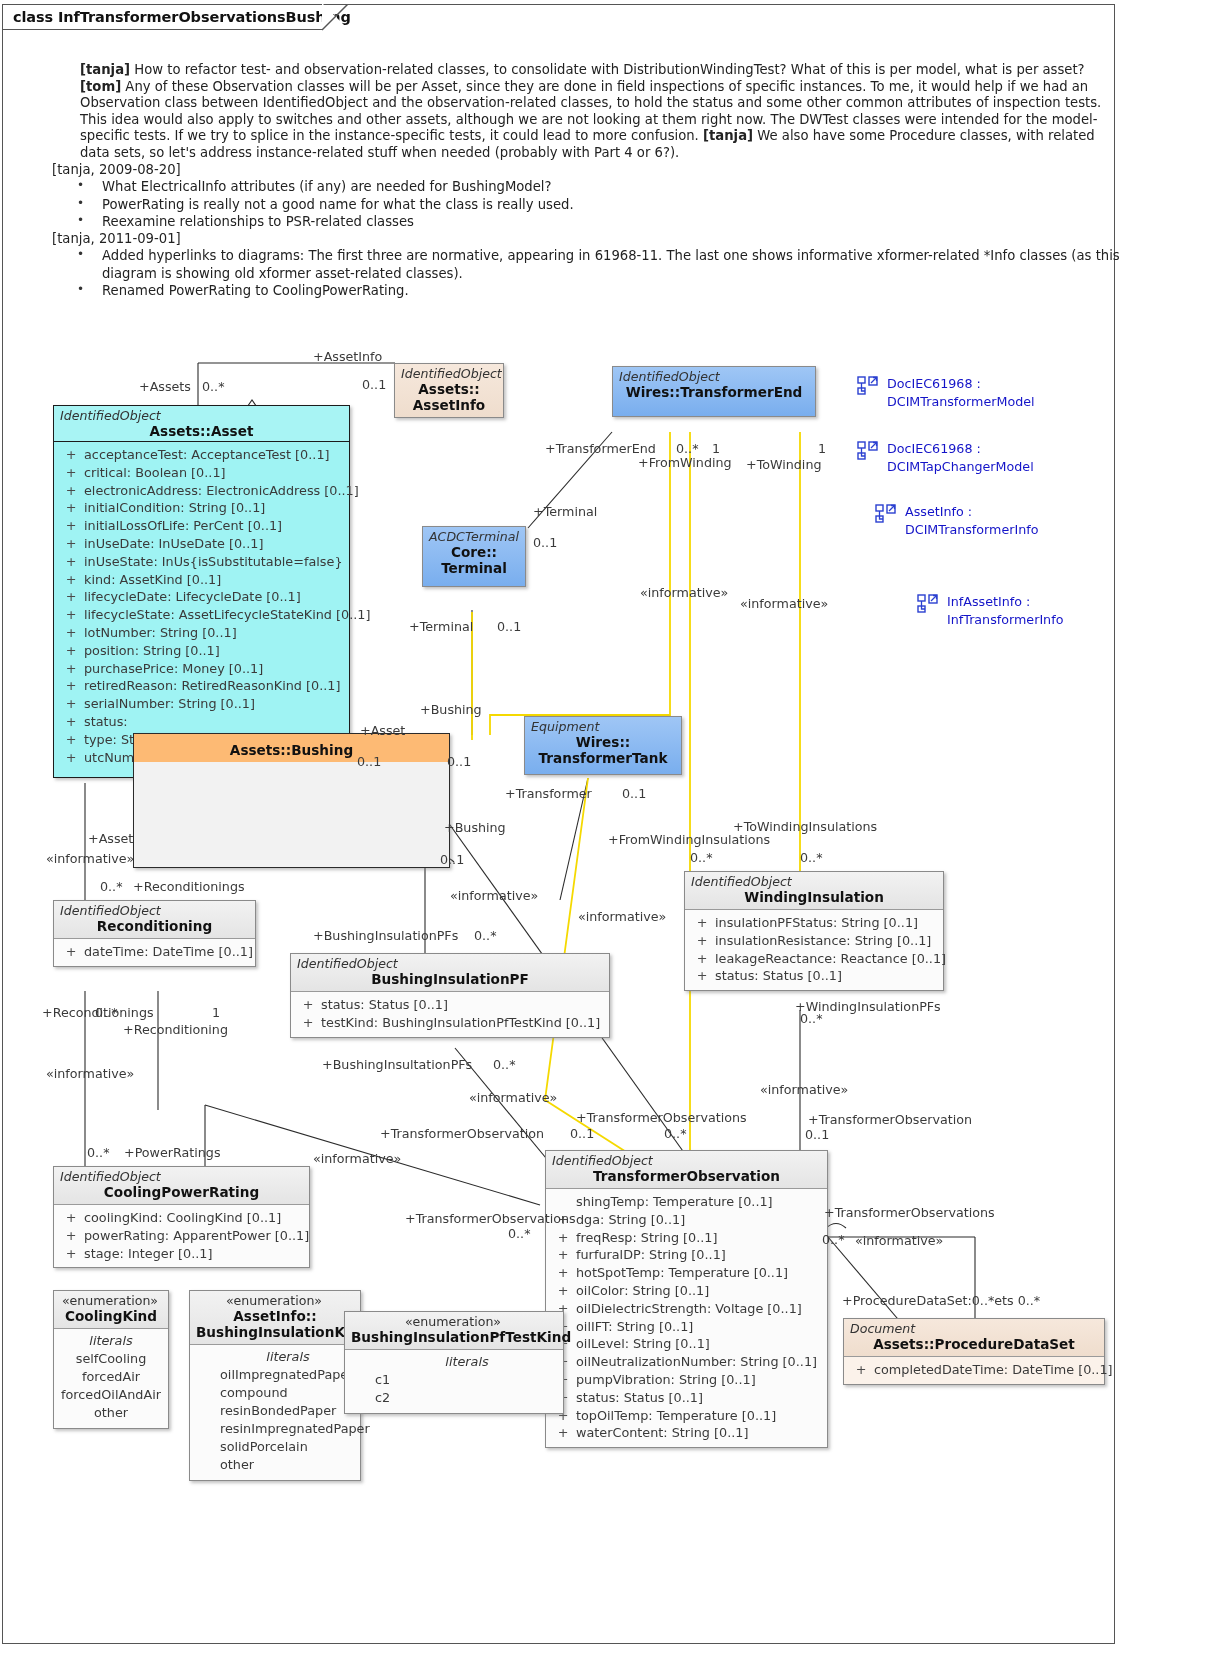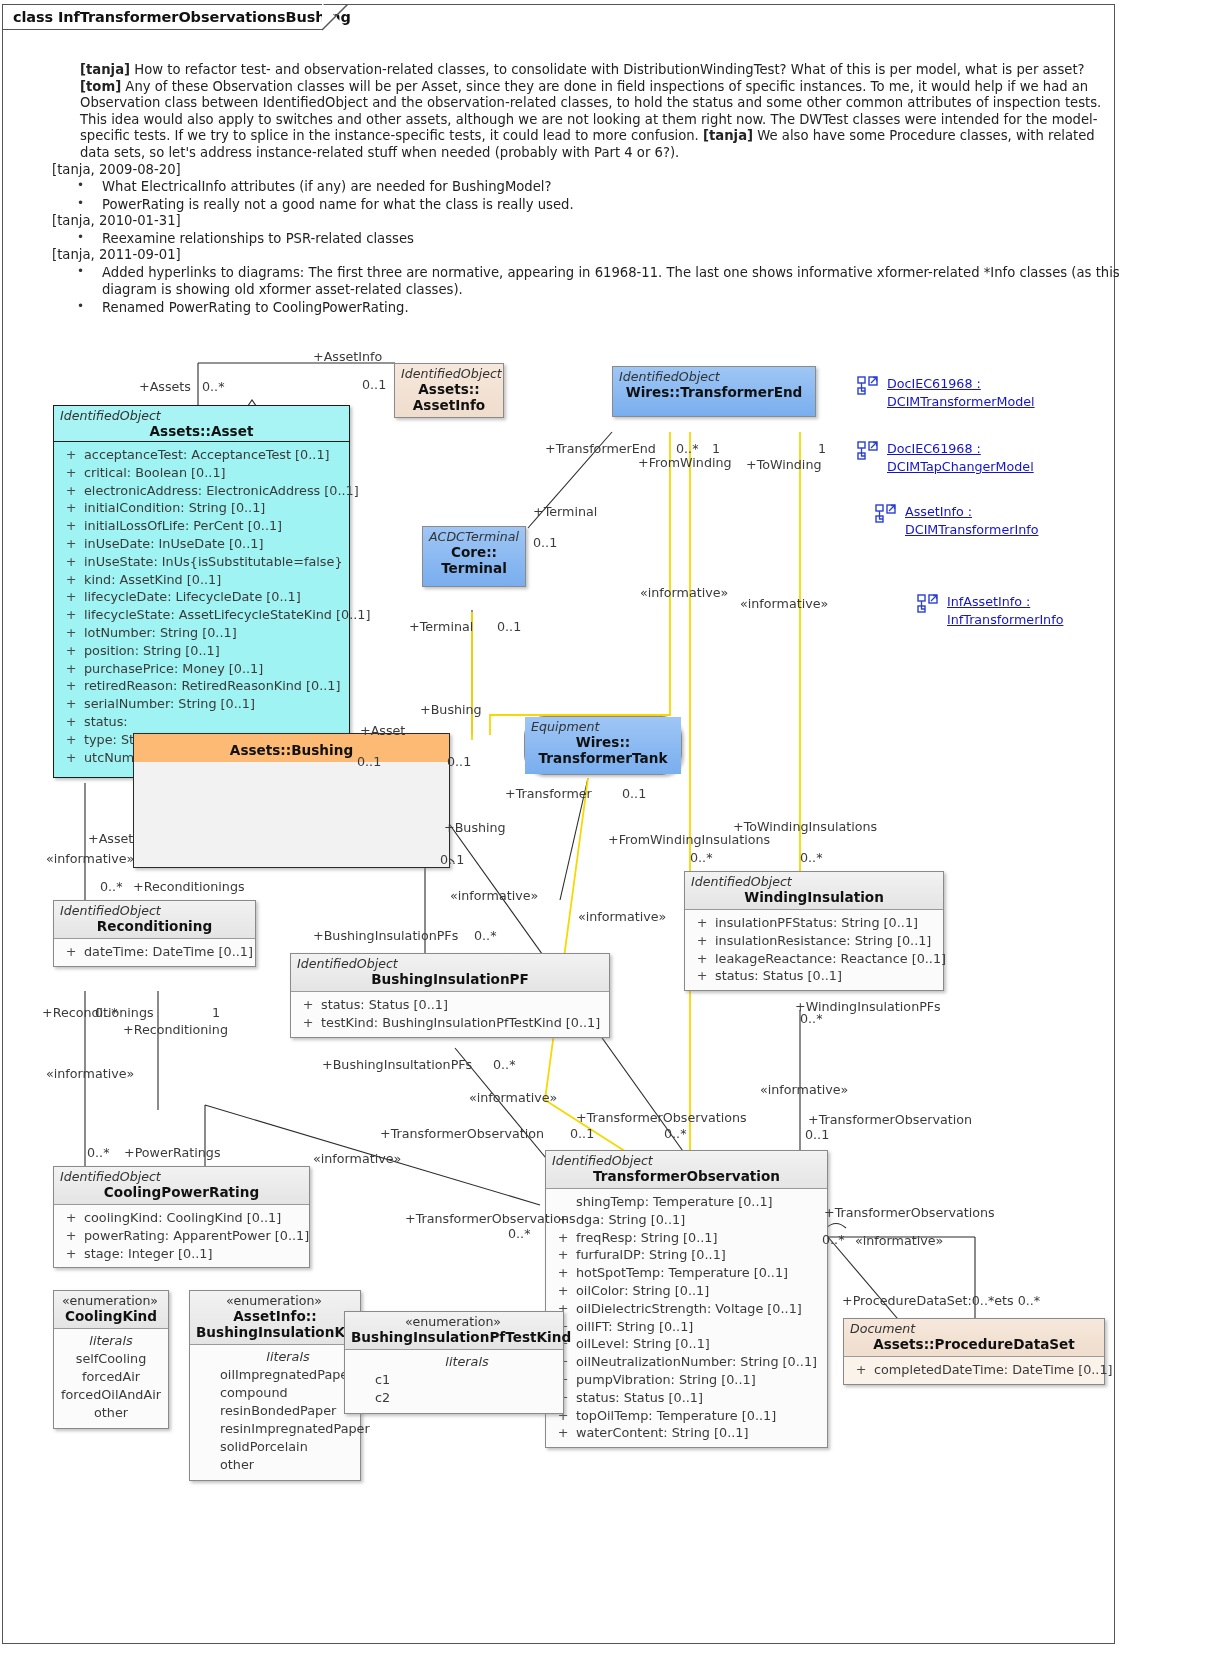--- a/index.html
+++ b/index.html
@@ -41,21 +41,21 @@
   .cyan{background:#9ff3f3;}
   .cyan-hdr{background:#a8f4f4;}
   .grey-hdr{background:linear-gradient(180deg,#f2f2f2 0%,#e4e4e4 100%);}
   .beige-hdr{background:linear-gradient(180deg,#f6e8dc 0%,#efddcd 100%);}
   .beige-body{background:#fbf2ea;}
   .white-body{background:#fbfbfb;}
 
   
   .hlink{position:absolute;display:flex;align-items:flex-start;}
   .hlink .lbl{font-size:12.7px;color:#1414c8;line-height:17.5px;white-space:nowrap;}
-  .hlink .lbl span{text-decoration:underline;}
+  .hlink .lbl span{}
   .hl-icon{width:22px;height:20px;flex:none;margin-right:8px;margin-top:1px;}
 
   
   .el{position:absolute;font-size:12.7px;color:#3a3a3a;white-space:nowrap;line-height:14px;background:transparent;}
 
   svg.wires{position:absolute;left:0;top:0;width:1221px;height:1654px;pointer-events:none;}
 </style>
 </head>
 <body>
 
@@ -72,21 +72,20 @@
       </svg>
   </div>
 
   <div class="notes">
     <p class="para"><b>[tanja]</b><span id="np1"> How to refactor test- and observation-related classes, to consolidate with DistributionWindingTest? What of this is per model, what is per asset? <b>[tom]</b> Any of these Observation classes will be per Asset, since they are done in field inspections of specific instances. To me, it would help if we had an Observation class between IdentifiedObject and the observation-related classes, to hold the status and some other common attributes of inspection tests. This idea would also apply to switches and other assets, although we are not looking at them right now. The DWTest classes were intended for the model-specific tests.  If we try to splice in the instance-specific tests, it could lead to more confusion. <b>[tanja]</b> We also have some Procedure classes, with related data sets, so let's address instance-related stuff when needed (probably with Part 4 or 6?).</span></p>
     <p>[tanja, 2009-08-20]</p>
     <ul>
       <li>What ElectricalInfo attributes (if any) are needed for BushingModel?</li>
       <li>PowerRating is really not a good name for what the class is really used.</li>
     </ul>
-    <p>[tanja, 2010-01-31]</p>
     <ul>
       <li>Reexamine relationships to PSR-related classes</li>
     </ul>
     <p>[tanja, 2011-09-01]</p>
     <ul>
       <li style="width:1030px;white-space:normal;">Added hyperlinks to diagrams: The first three are normative, appearing in 61968-11. The last one shows informative xformer-related *Info classes (as this diagram is showing old xformer asset-related classes).</li>
       <li>Renamed PowerRating to CoolingPowerRating.</li>
     </ul>
   </div>
 
@@ -248,21 +247,21 @@
         </div>
     </div>
   </div>
 
   <div class="cls" style="left:133px;top:733px;width:317px;height:135px;background:#f2f2f2;border:1.2px solid #2b2b2b;">
     <div class="hdr" style="background:#fdba74;padding-top:8px;">
       <div class="nm">Assets::Bushing</div>
     </div>
   </div>
 
-  <div class="cls" style="left:524px;top:716px;width:158px;border-radius:20px;">
+  <div class="cls" style="left:524px;top:716px;width:158px;">
     <div class="hdr blue-hdr" style="padding-bottom:8px;">
       <div class="stereo">Equipment</div>
       <div class="nm">Wires::</div>
       <div class="nm">TransformerTank</div>
     </div>
   </div>
 
   <div class="cls" style="left:53px;top:900px;width:203px;">
     <div class="hdr grey-hdr">
       <div class="stereo">IdentifiedObject</div>

